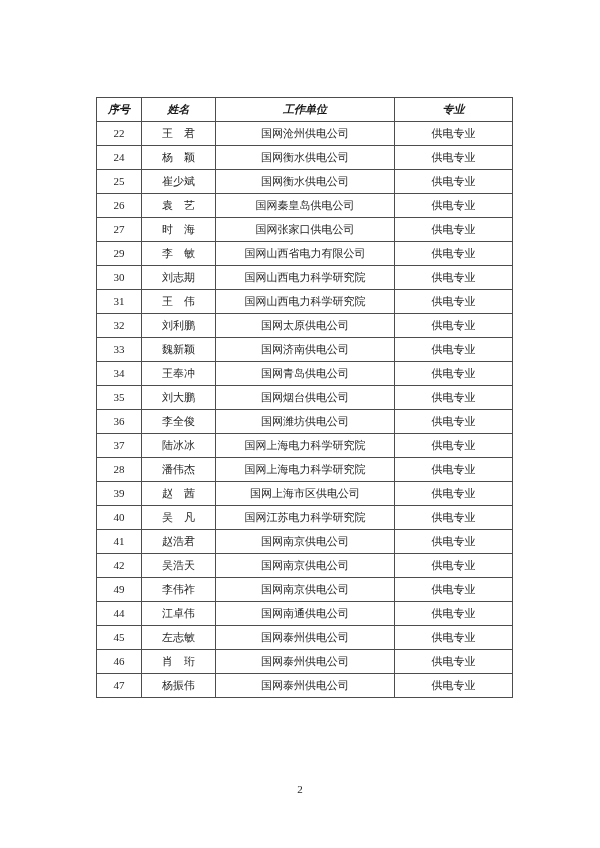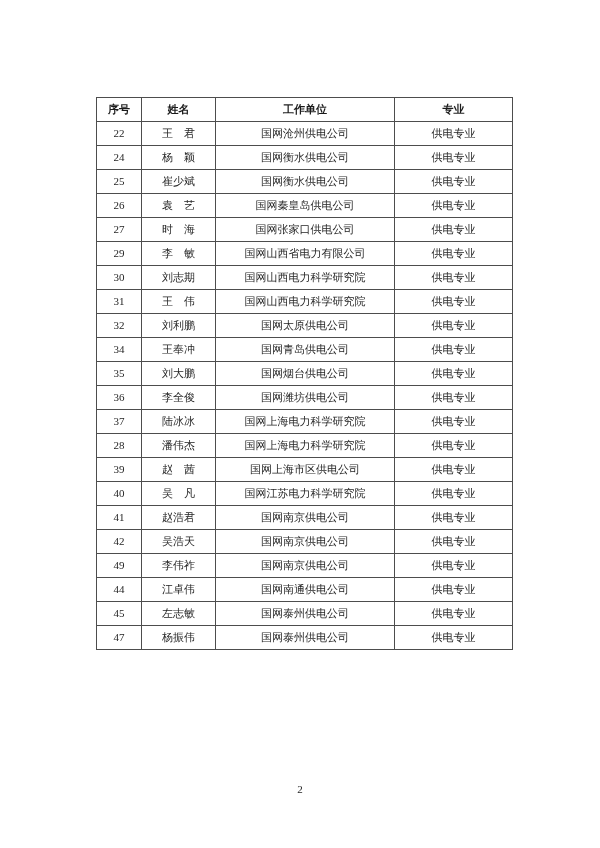--- a/index.html
+++ b/index.html
@@ -37,20 +37,21 @@
     vertical-align: middle;
     font-size: 11px;
     color: #262626;
     line-height: 1;
     overflow: hidden;
     white-space: nowrap;
   }
   table.roster th {
     font-weight: bold;
     color: #1a1a1a;
+    font-style: italic;
   }
   .page-number {
     position: absolute;
     left: 0;
     top: 783px;
     width: 100%;
     text-align: center;
     font-size: 11px;
     color: #262626;
   }
@@ -125,20 +126,26 @@
           <td>国网山西电力科学研究院</td>
           <td>供电专业</td>
         </tr>
         <tr>
           <td>32</td>
           <td>刘利鹏</td>
           <td>国网太原供电公司</td>
           <td>供电专业</td>
         </tr>
         <tr>
+          <td>33</td>
+          <td>魏新颖</td>
+          <td>国网济南供电公司</td>
+          <td>供电专业</td>
+        </tr>
+        <tr>
           <td>34</td>
           <td>王奉冲</td>
           <td>国网青岛供电公司</td>
           <td>供电专业</td>
         </tr>
         <tr>
           <td>35</td>
           <td>刘大鹏</td>
           <td>国网烟台供电公司</td>
           <td>供电专业</td>
@@ -197,20 +204,26 @@
           <td>国网南通供电公司</td>
           <td>供电专业</td>
         </tr>
         <tr>
           <td>45</td>
           <td>左志敏</td>
           <td>国网泰州供电公司</td>
           <td>供电专业</td>
         </tr>
         <tr>
+          <td>46</td>
+          <td>肖　珩</td>
+          <td>国网泰州供电公司</td>
+          <td>供电专业</td>
+        </tr>
+        <tr>
           <td>47</td>
           <td>杨振伟</td>
           <td>国网泰州供电公司</td>
           <td>供电专业</td>
         </tr>
       </tbody>
   </table>
 
   <div class="page-number">2</div>
 

